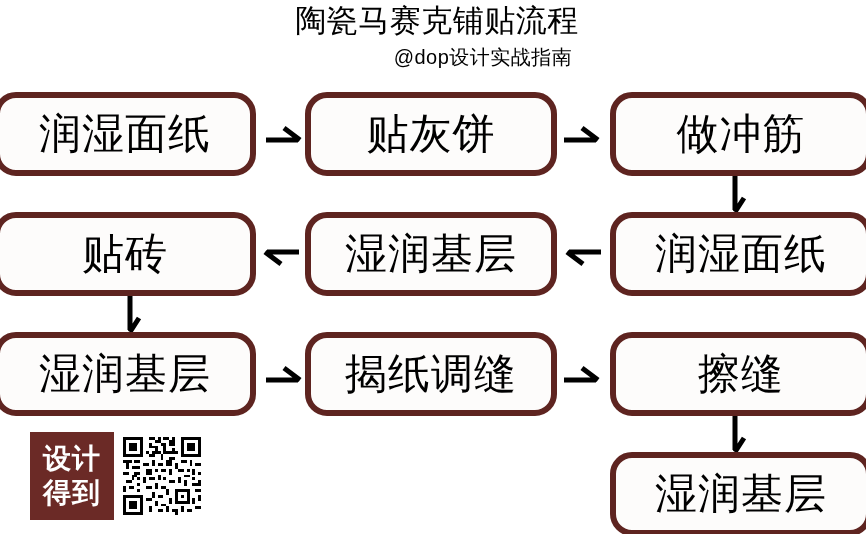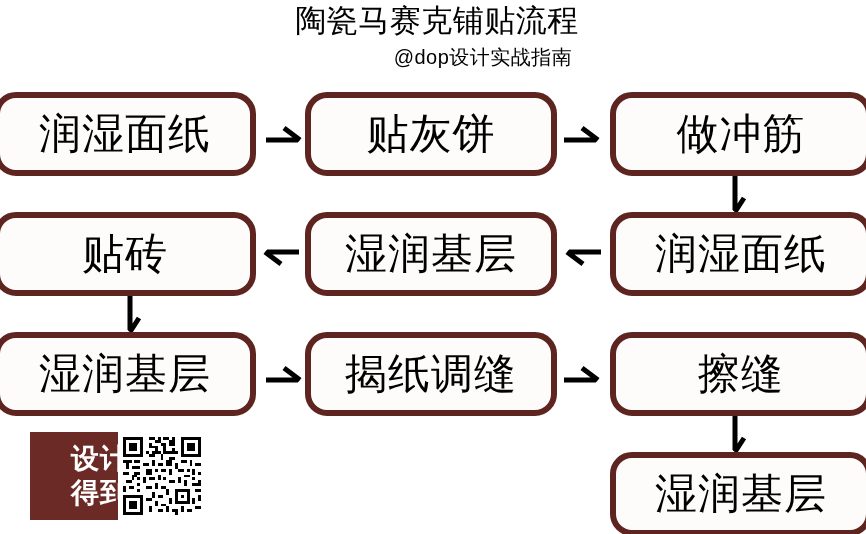--- a/index.html
+++ b/index.html
@@ -107,21 +107,20 @@
     background: #6b2a26;
     display: flex;
     flex-direction: column;
     align-items: center;
     justify-content: center;
     color: #ffffff;
     font-size: 28px;
     font-weight: bold;
     line-height: 34px;
     letter-spacing: 1px;
-    padding-left: 28px;
   }
   #brand-logo .brand-line { display: block; }
   #qr-code {
     position: absolute;
     left: 88px;
     top: 0;
     width: 88px;
     height: 88px;
     background: #ffffff;
     border: 2px solid #ffffff;

